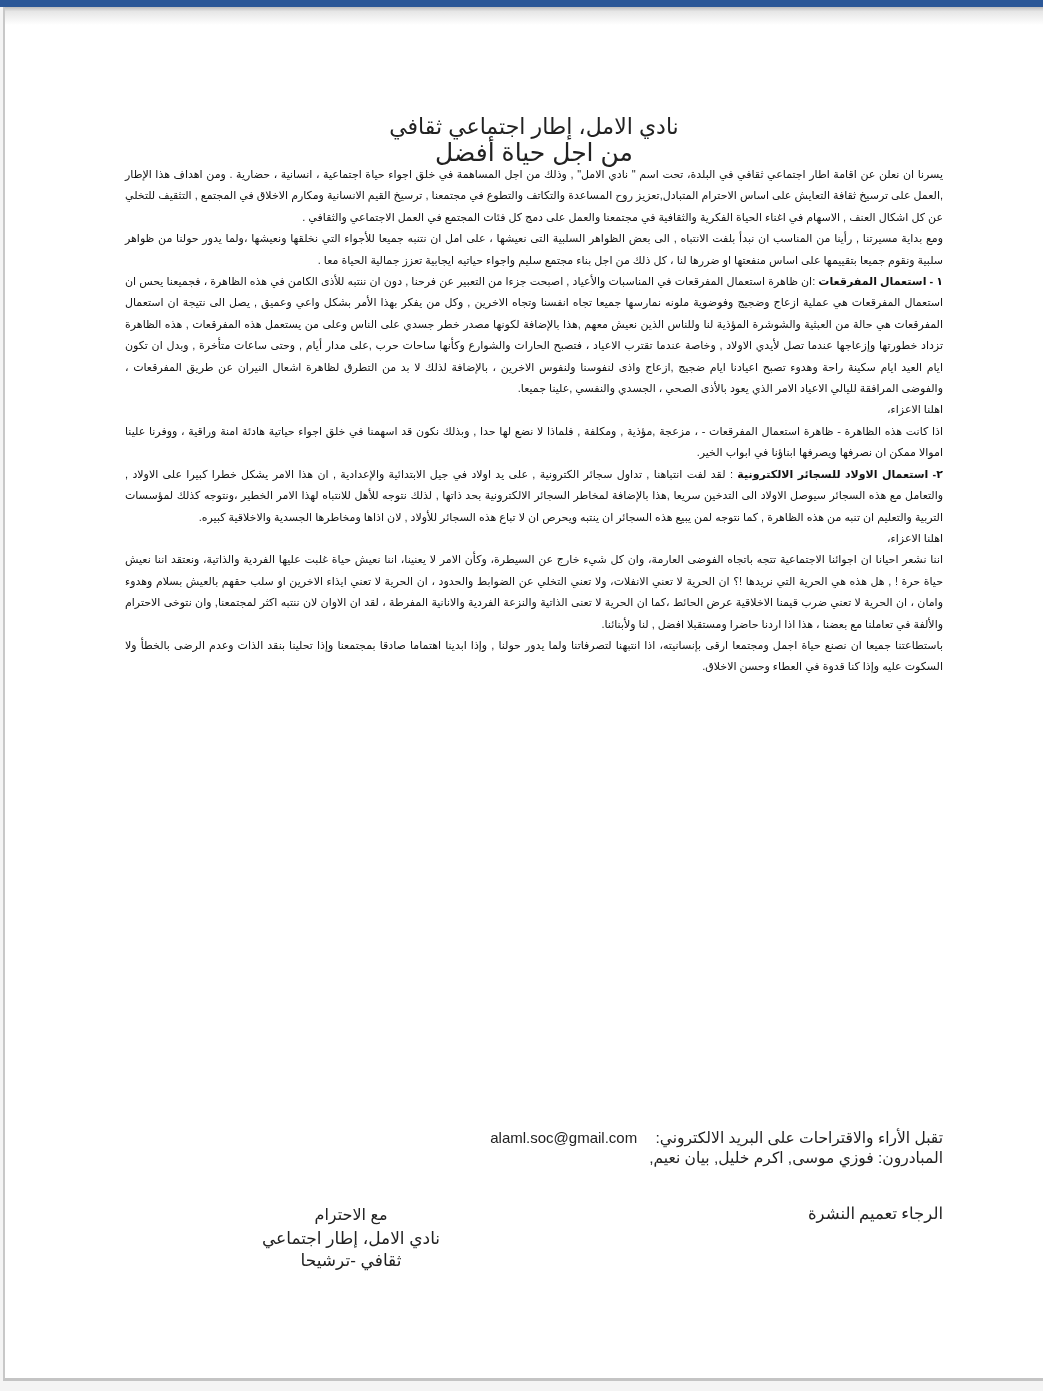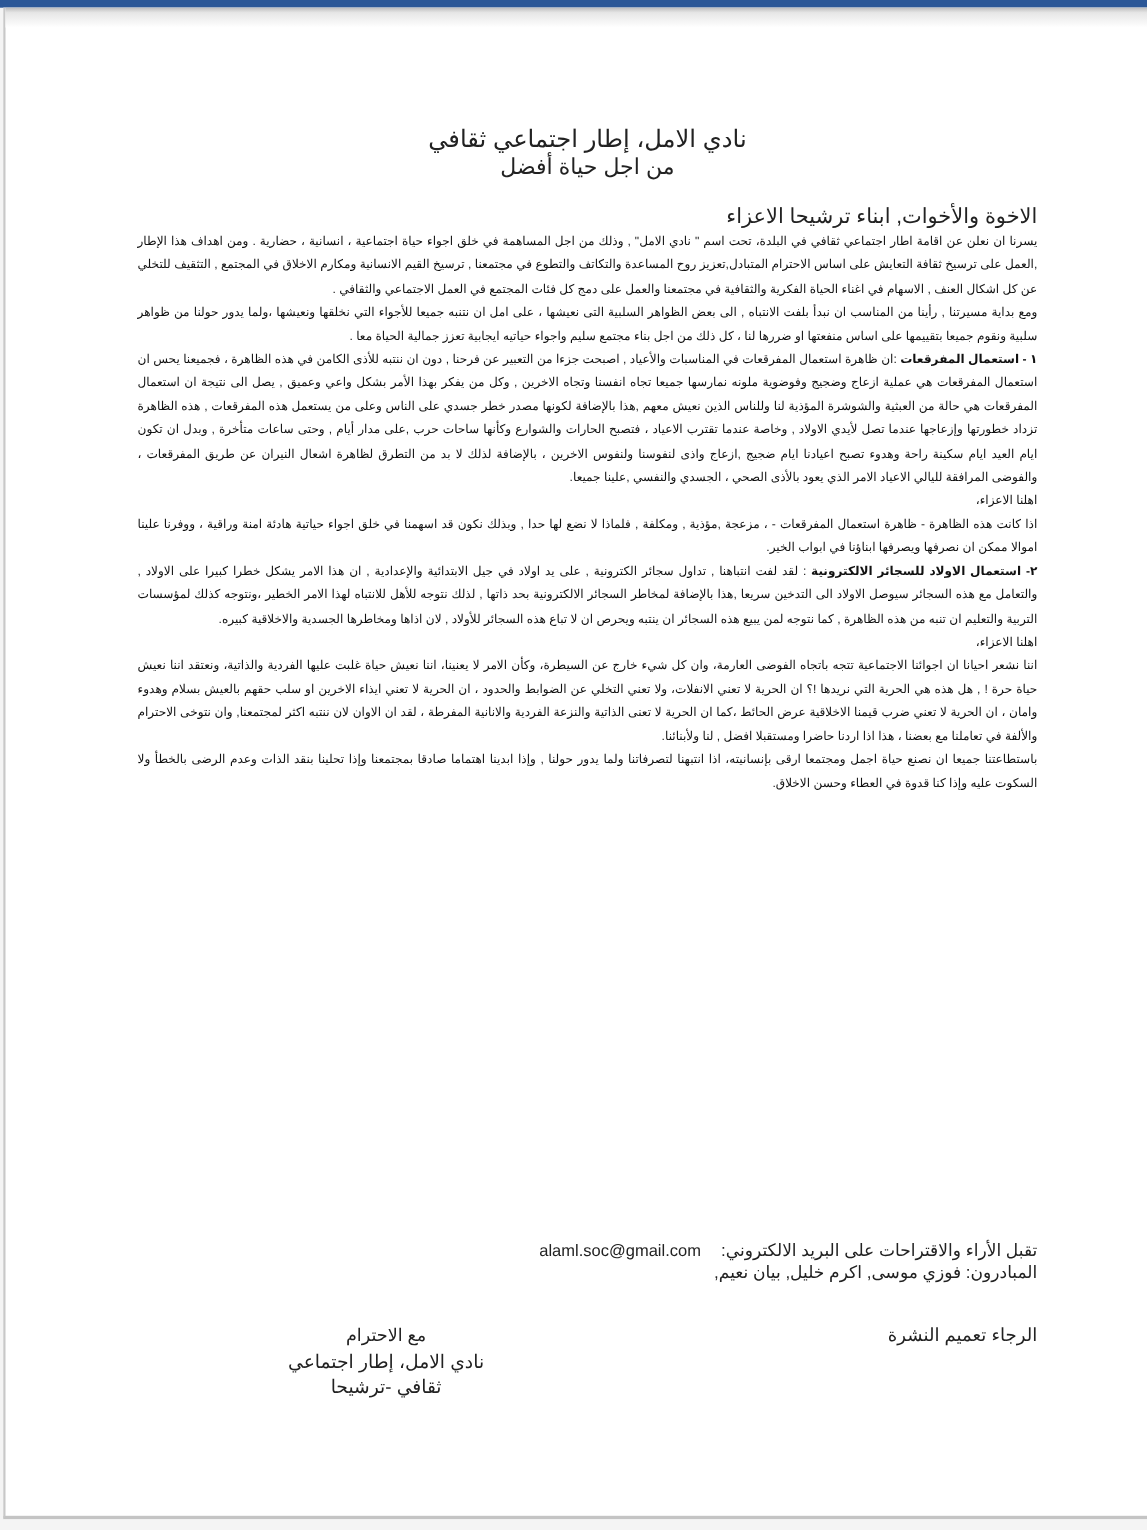--- a/index.html
+++ b/index.html
@@ -26,21 +26,21 @@
     }
     .doc {
       position: absolute; left: 125px; top: 114px; width: 818px;
       direction: rtl; text-align: right;
     }
     .title {
       text-align: center; font-size: 22px; line-height: 26px; color: #222;
       margin: 0; font-weight: normal;
     }
     .subtitle {
-      text-align: center; font-size: 20px; line-height: 24px; color: #222;
+      text-align: center; font-size: 25px; line-height: 24px; color: #222;
       margin: 0 0 0 0; font-weight: normal;
     }
     .greeting {
       margin-top: 22px; font-size: 19px; line-height: 24px; color: #222;
     }
     .body-text {
       font-size: 11px; line-height: 21.4px; text-align: justify;
       text-align-last: right; color: #111;
     }
     .body-text p { margin: 0; }
@@ -51,37 +51,36 @@
       direction: rtl; text-align: right; font-size: 15.5px; line-height: 20px; color: #222;
     }
     .contact .email { direction: ltr; font-size: 15px; margin-right: 14px; color: #222; }
     .footer-left {
       position: absolute; left: 241px; top: 1204px; width: 220px; text-align: center;
       direction: rtl; font-size: 16px; line-height: 22px; color: #222;
     }
     .footer-left .sig { margin-top: 2px; font-size: 17px; }
     .footer-right {
       position: absolute; left: 740px; top: 1204px; width: 203px; text-align: right;
-      direction: rtl; font-size: 16.5px; color: #222;
+      direction: rtl; font-size: 16.5px; color: #222; font-family: Liberation Serif, serif;
     }
   </style>
 </head>
 <body>
 
 <div class="topbar"></div>
 
 <div class="page">
   <div class="page-shadow"></div>
 </div>
 
 <div class="doc">
   <h1 class="title">نادي الامل، إطار اجتماعي ثقافي</h1>
   <h2 class="subtitle">من اجل حياة أفضل</h2>
 
-  <div class="greeting">الاخوة والأخوات, ابناء ترشيحا الاعزاء</div>
 
   <div class="body-text">
     <p>يسرنا ان نعلن عن اقامة اطار اجتماعي ثقافي في البلدة، تحت اسم " نادي الامل" , وذلك من اجل المساهمة في خلق اجواء حياة اجتماعية ، انسانية ، حضارية . ومن اهداف هذا الإطار ,العمل على ترسيخ ثقافة التعايش على اساس الاحترام المتبادل,تعزيز روح المساعدة والتكاتف والتطوع في مجتمعنا , ترسيخ القيم الانسانية ومكارم الاخلاق في المجتمع , التثقيف للتخلي عن كل اشكال العنف , الاسهام في اغناء الحياة الفكرية والثقافية في مجتمعنا والعمل على دمج كل فئات المجتمع في العمل الاجتماعي والثقافي .</p>
     <p>ومع بداية مسيرتنا , رأينا من المناسب ان نبدأ بلفت الانتباه , الى بعض الظواهر السلبية التى نعيشها ، على امل ان نتنبه جميعا للأجواء التي نخلقها ونعيشها ،ولما يدور حولنا من ظواهر سلبية ونقوم جميعا بتقييمها على اساس منفعتها او ضررها لنا ، كل ذلك من اجل بناء مجتمع سليم واجواء حياتيه ايجابية تعزز جمالية الحياة معا .</p>
     <p><span class="heading-inline">١ - استعمال المفرقعات</span><span> :ان ظاهرة استعمال المفرقعات في المناسبات والأعياد , اصبحت جزءا من التعبير عن فرحنا , دون ان ننتبه للأذى الكامن في هذه الظاهرة ، فجميعنا يحس ان استعمال المفرقعات هي عملية ازعاج وضجيج وفوضوية ملونه نمارسها جميعا تجاه انفسنا وتجاه الاخرين , وكل من يفكر بهذا الأمر بشكل واعي وعميق , يصل الى نتيجة ان استعمال المفرقعات هي حالة من العبثية والشوشرة المؤذية لنا وللناس الذين نعيش معهم ,هذا بالإضافة لكونها مصدر خطر جسدي على الناس وعلى من يستعمل هذه المفرقعات , هذه الظاهرة تزداد خطورتها وإزعاجها عندما تصل لأيدي الاولاد , وخاصة عندما تقترب الاعياد ، فتصبح الحارات والشوارع وكأنها ساحات حرب ,على مدار أيام , وحتى ساعات متأخرة , وبدل ان تكون ايام العيد ايام سكينة راحة وهدوء تصبح اعيادنا ايام ضجيج ,ازعاج واذى لنفوسنا ولنفوس الاخرين ، بالإضافة لذلك لا بد من التطرق لظاهرة اشعال النيران عن طريق المفرقعات ، والفوضى المرافقة لليالي الاعياد الامر الذي يعود بالأذى الصحي ، الجسدي والنفسي ,علينا جميعا.</span></p>
     <p class="salute">اهلنا الاعزاء،</p>
     <p>اذا كانت هذه الظاهرة - ظاهرة استعمال المفرقعات - ، مزعجة ,مؤذية , ومكلفة , فلماذا لا نضع لها حدا , وبذلك نكون قد اسهمنا في خلق اجواء حياتية هادئة امنة وراقية ، ووفرنا علينا اموالا ممكن ان نصرفها ويصرفها ابناؤنا في ابواب الخير.</p>
     <p><span class="heading-inline">٢- استعمال الاولاد للسجائر الالكترونية</span><span> : لقد لفت انتباهنا , تداول سجائر الكترونية , على يد اولاد في جيل الابتدائية والإعدادية , ان هذا الامر يشكل خطرا كبيرا على الاولاد , والتعامل مع هذه السجائر سيوصل الاولاد الى التدخين سريعا ,هذا بالإضافة لمخاطر السجائر الالكترونية بحد ذاتها , لذلك نتوجه للأهل للانتباه لهذا الامر الخطير ،ونتوجه كذلك لمؤسسات التربية والتعليم ان تنبه من هذه الظاهرة , كما نتوجه لمن يبيع هذه السجائر ان ينتبه ويحرص ان لا تباع هذه السجائر للأولاد , لان اذاها ومخاطرها الجسدية والاخلاقية كبيره.</span></p>
     <p class="salute">اهلنا الاعزاء،</p>
     <p>اننا نشعر احيانا ان اجوائنا الاجتماعية تتجه باتجاه الفوضى العارمة، وان كل شيء خارج عن السيطرة، وكأن الامر لا يعنينا، اننا نعيش حياة غلبت عليها الفردية والذاتية، ونعتقد اننا نعيش حياة حرة ! , هل هذه هي الحرية التي نريدها !؟ ان الحرية لا تعني الانفلات، ولا تعني التخلي عن الضوابط والحدود ، ان الحرية لا تعني ايذاء الاخرين او سلب حقهم بالعيش بسلام وهدوء وامان ، ان الحرية لا تعني ضرب قيمنا الاخلاقية عرض الحائط ،كما ان الحرية لا تعنى الذاتية والنزعة الفردية والانانية المفرطة ، لقد ان الاوان لان ننتبه اكثر لمجتمعنا, وان نتوخى الاحترام والألفة في تعاملنا مع بعضنا ، هذا اذا اردنا حاضرا ومستقبلا افضل , لنا ولأبنائنا.</p>

